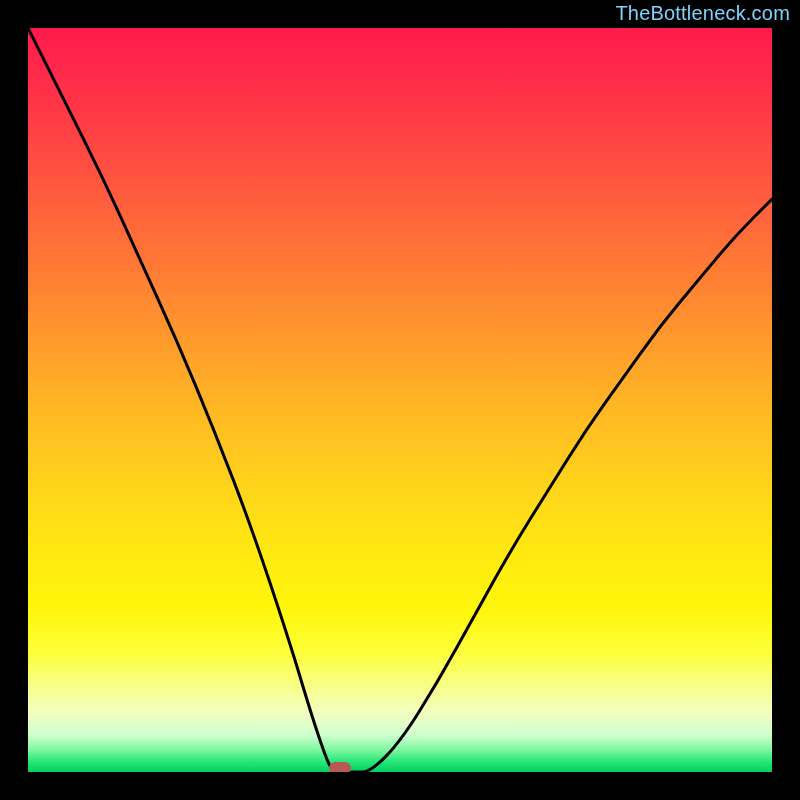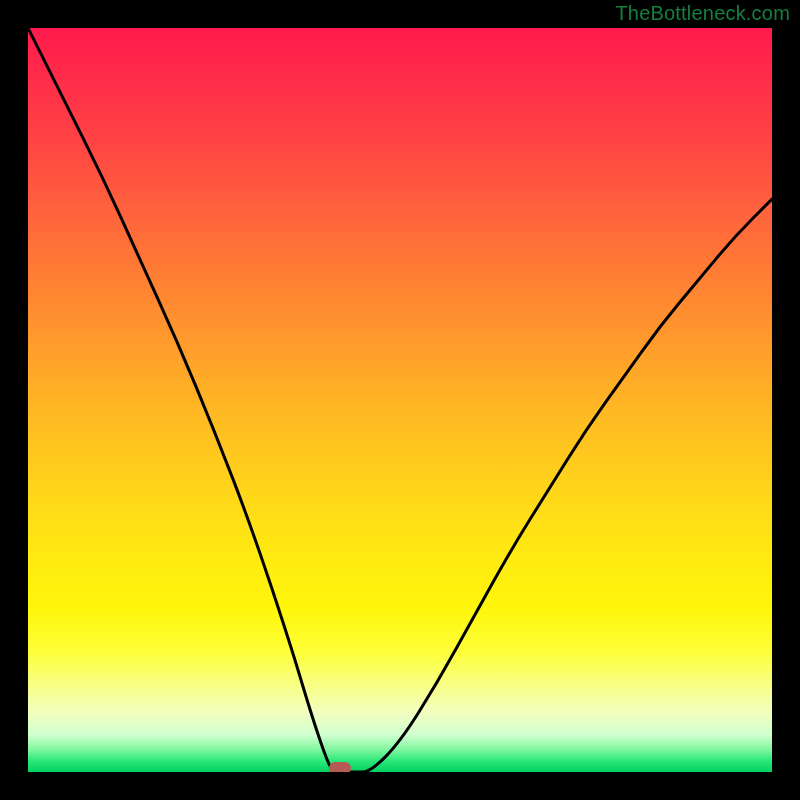--- a/index.html
+++ b/index.html
@@ -58,21 +58,21 @@
     width: 22px;
     height: 12px;
     border-radius: 6px;
     background: #b75a56;
     transform: translate(-50%, -50%);
   }
   .watermark {
     position: absolute;
     top: 2px;
     right: 10px;
-    color: #15803d;
+    color: #7dd3fc;
     font-size: 20px;
     font-weight: 500;
     letter-spacing: 0.2px;
     user-select: none;
   }
 </style>
 </head>
 <body>
 
 <div class="frame">

